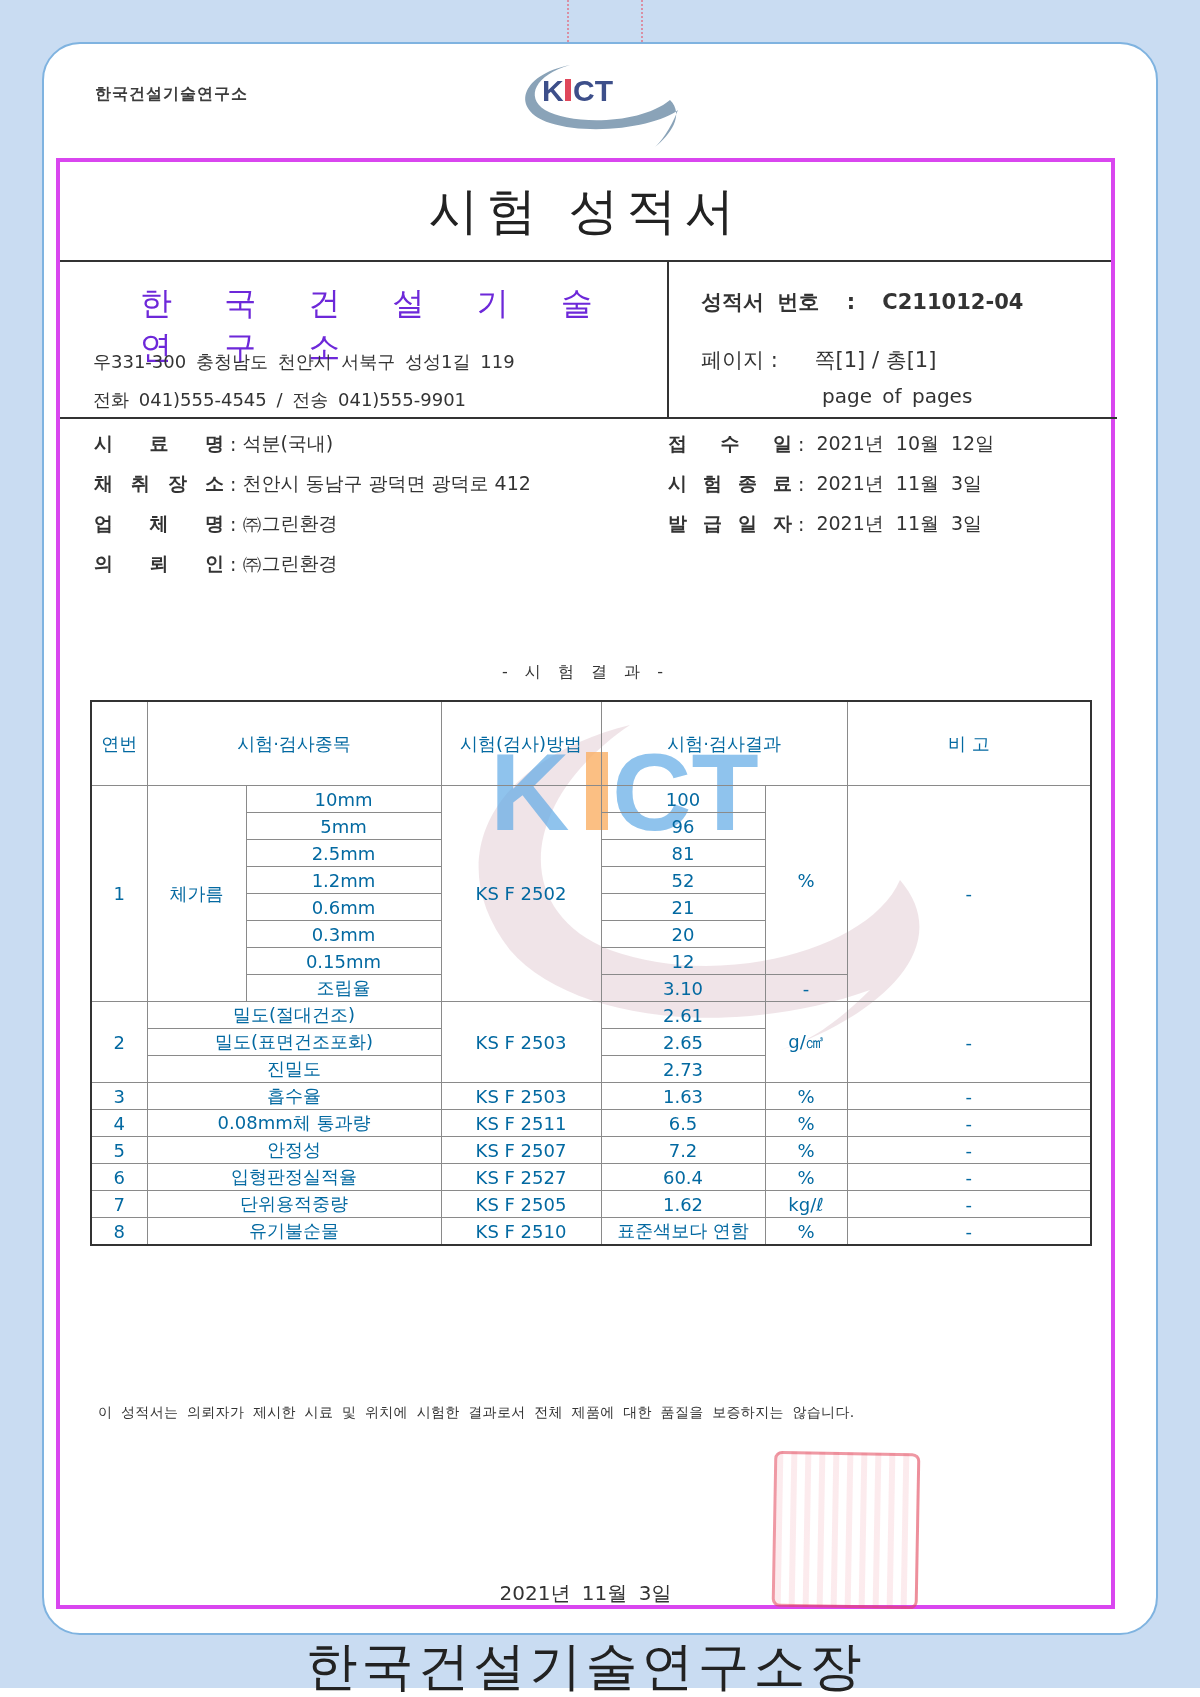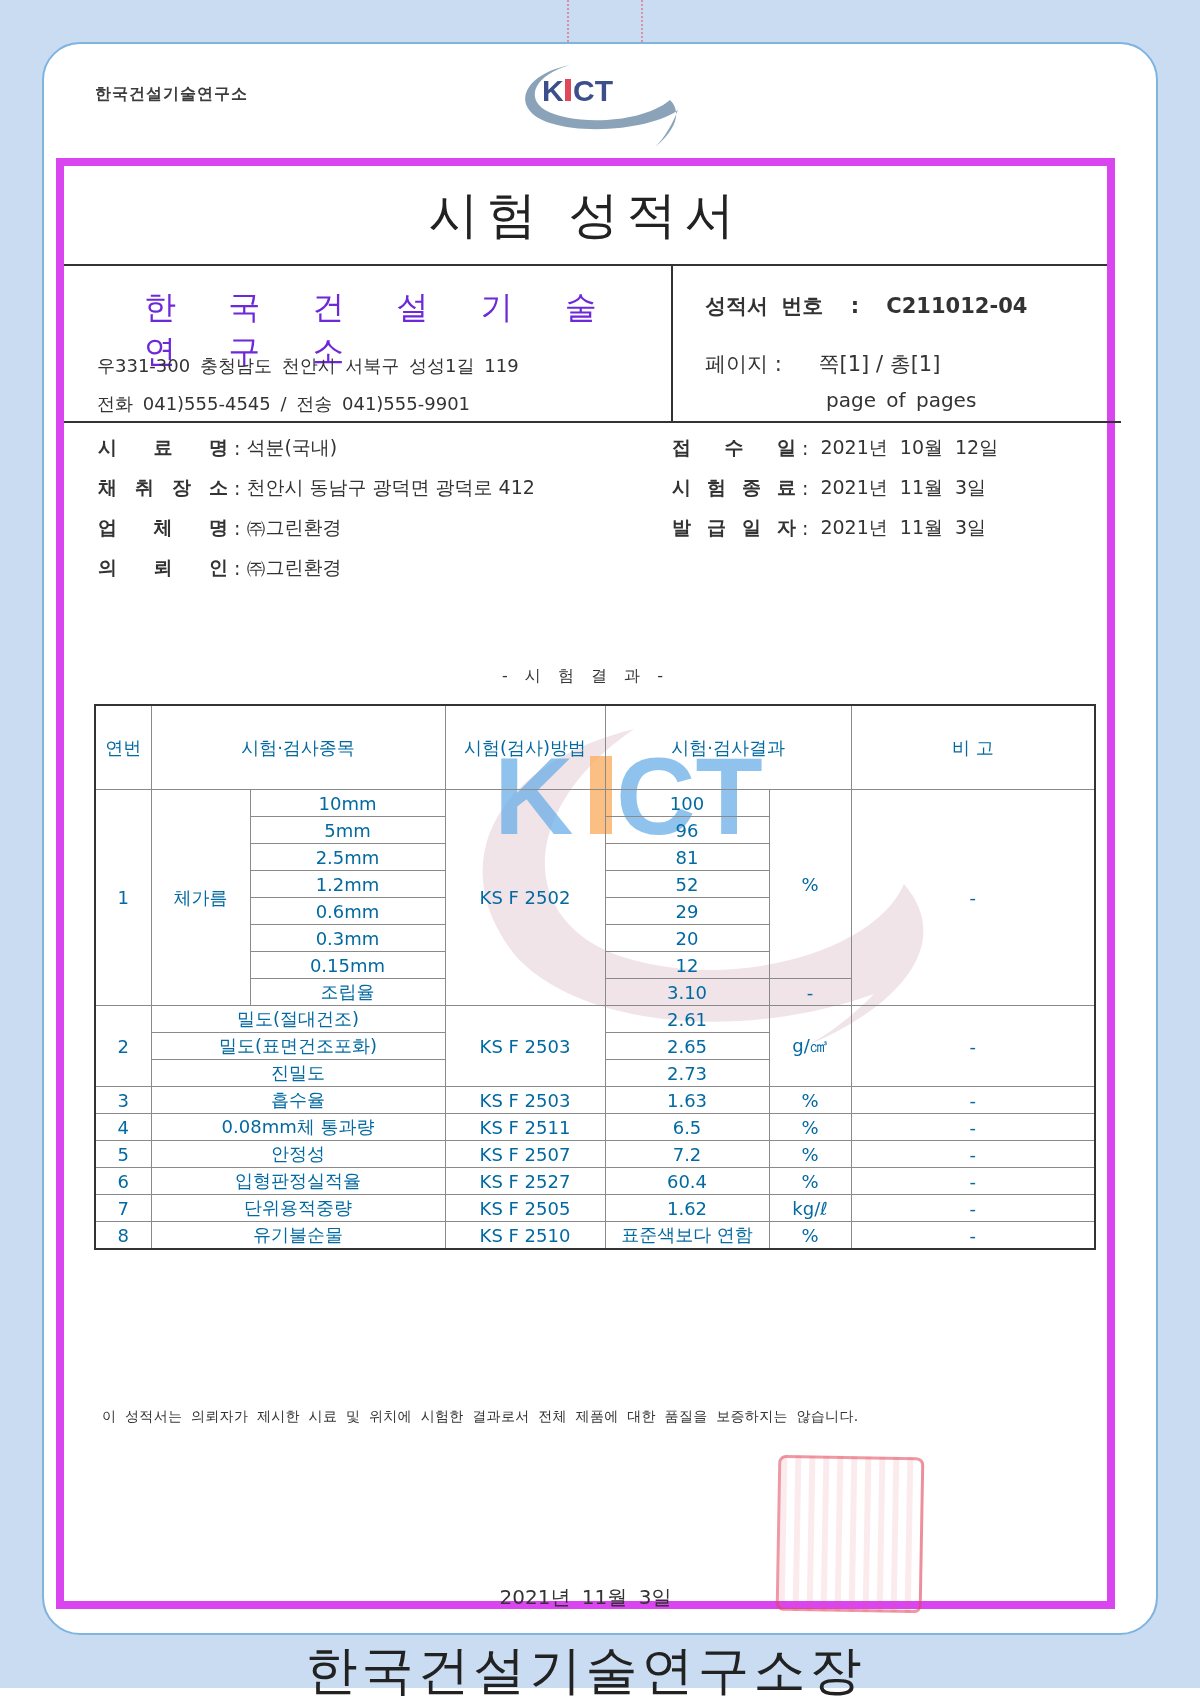--- a/index.html
+++ b/index.html
@@ -14,21 +14,21 @@
     position:absolute; left:42px; top:42px; width:1116px; height:1593px;
     background:#ffffff; border:2px solid #7fb3e0; border-radius:38px;
     box-sizing:border-box;
   }
   .hdr-org { position:absolute; left:95px; top:84px; font-size:16px; font-weight:bold; color:#3c3c3c; letter-spacing:1px; }
   .logo { position:absolute; left:510px; top:55px; width:180px; height:95px; }
   .seal-top { position:absolute; left:567px; top:0; width:72px; height:110px;
     border-left:2px dotted rgba(230,80,100,.55); border-right:2px dotted rgba(230,80,100,.55); }
 
   .frame { position:absolute; left:56px; top:158px; width:1059px; height:1451px;
-    border:8px solid #d946ef; box-sizing:border-box; }
+    border:4px solid #d946ef; box-sizing:border-box; }
   .title-row { position:absolute; left:0; top:0; width:100%; height:98px; border-bottom:2px solid #333;
     display:flex; align-items:center; justify-content:center; font-size:50px; letter-spacing:8px; color:#222; }
   .info-left { position:absolute; left:0; top:98px; width:607px; height:157px; border-right:2px solid #333; border-bottom:2px solid #333; }
   .info-right { position:absolute; left:607px; top:98px; width:450px; height:157px; border-bottom:2px solid #333; }
   .org-spaced { position:absolute; left:80px; top:22px; font-size:32px; letter-spacing:21px; color:#6d28d9; }
   .addr { position:absolute; left:33px; top:90px; font-size:18px; color:#333; word-spacing:4px; }
   .tel { position:absolute; left:33px; top:128px; font-size:18px; color:#333; word-spacing:4px; }
   .certno { position:absolute; left:34px; top:28px; font-size:21px; color:#333; word-spacing:6px;font-weight:bold; }
   .pageinfo { position:absolute; left:34px; top:86px; font-size:21px; color:#333; }
   .pageinfo .v { margin-left:30px; }
@@ -214,21 +214,21 @@
           <tr>
             <td>2.5mm</td>
             <td>81</td>
           </tr>
           <tr>
             <td>1.2mm</td>
             <td>52</td>
           </tr>
           <tr>
             <td>0.6mm</td>
-            <td>29</td>
+            <td>21</td>
           </tr>
           <tr>
             <td>0.3mm</td>
             <td>20</td>
           </tr>
           <tr>
             <td>0.15mm</td>
             <td>12</td>
           </tr>
           <tr>

